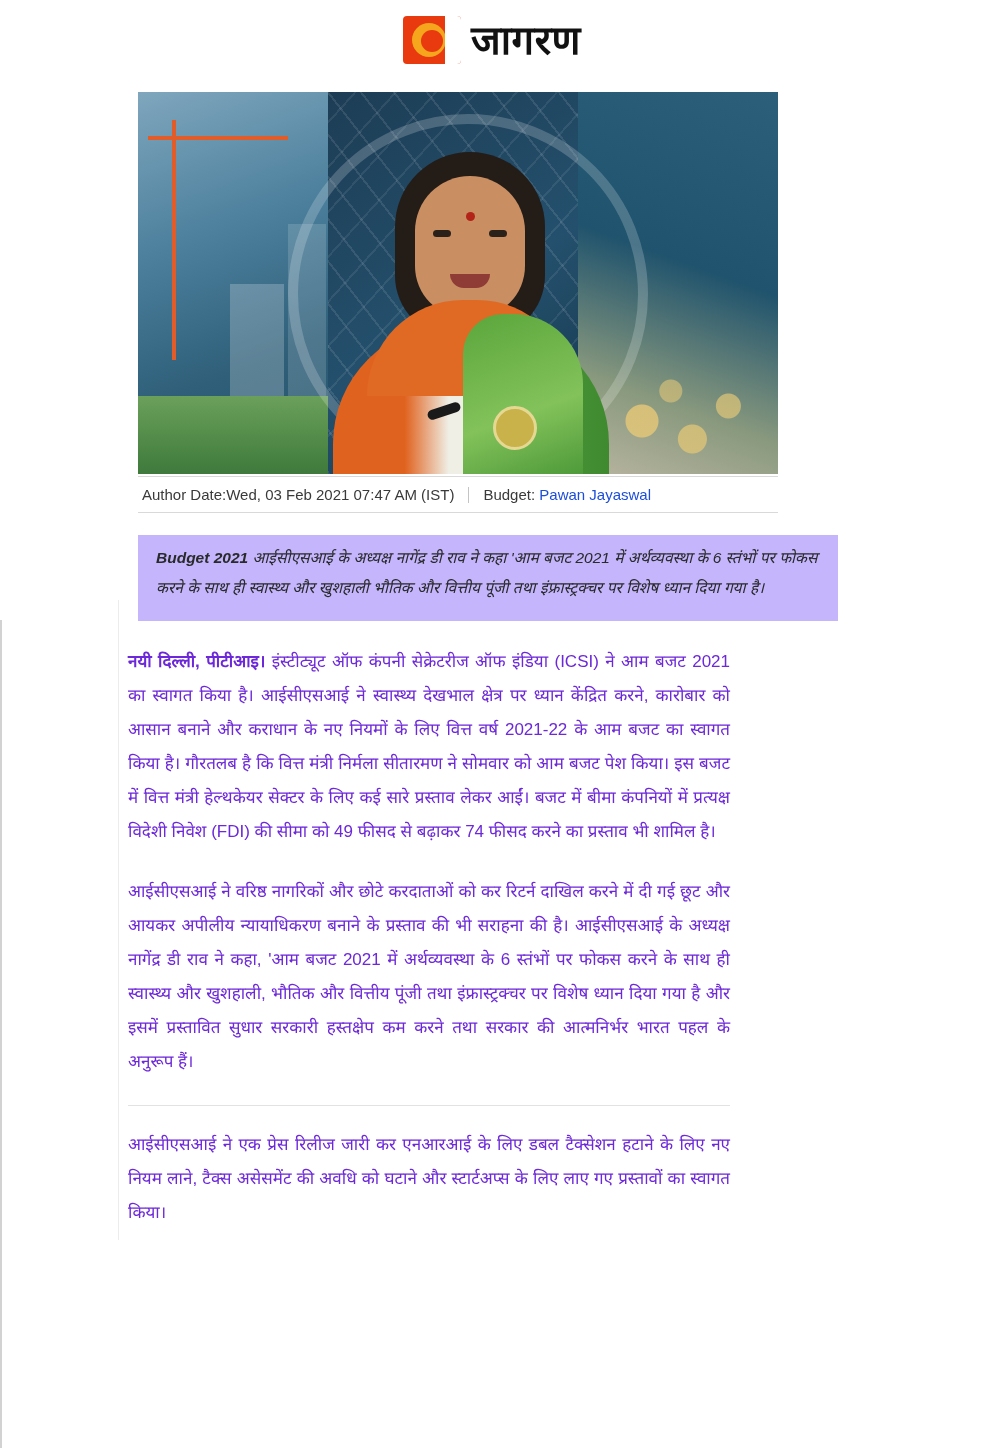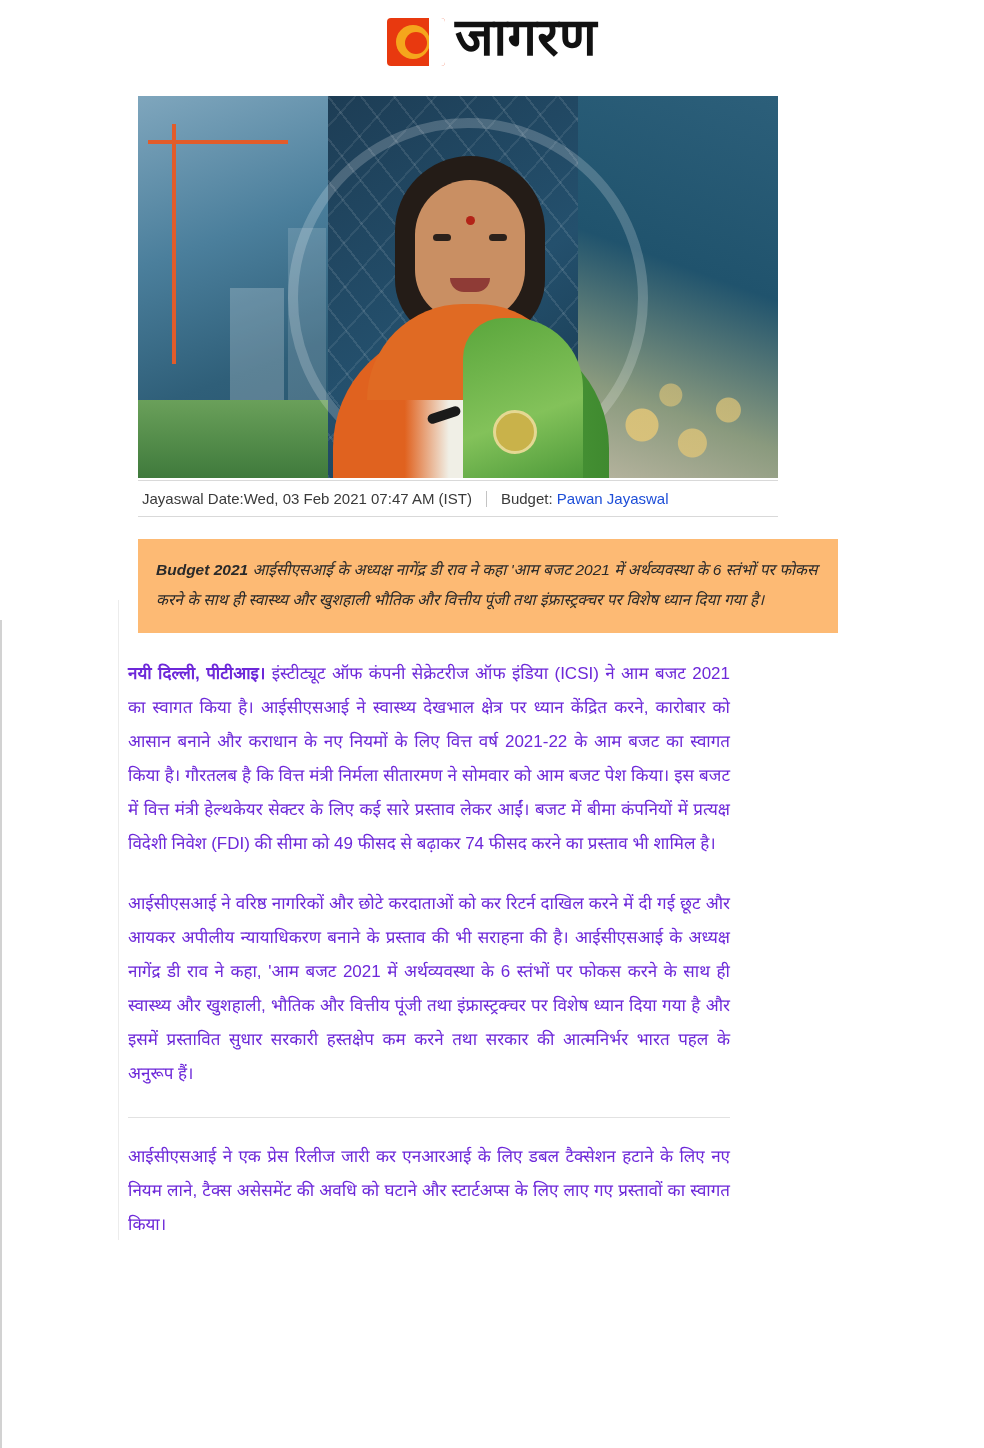--- a/index.html
+++ b/index.html
@@ -63,26 +63,26 @@
   }
   .logo-mark .notch {
     position: absolute;
     right: 0;
     top: 0;
     width: 16px;
     height: 48px;
     background: #ffffff;
   }
   .logo-text {
-    font-size: 52px;
+    font-size: 40px;
     font-weight: bold;
     letter-spacing: 0.5px;
     color: #111111;
     line-height: 1;
-    font-family: Liberation Mono, monospace;
+    font-family: Liberation Sans, sans-serif;
   }
 
   
   .headline {
     margin: 14px 22px 0 22px;
     font-size: 30px;
     line-height: 1.42;
     font-weight: bold;
     color: #111111;
     letter-spacing: -0.2px;
@@ -226,22 +226,22 @@
     width: 1px;
     height: 16px;
     background: #c4c4c4;
   }
   .byline .author-name { font-weight: normal; color: #1d4ed8; }
 
   
   .summary {
     margin: 22px 0 0 138px;
     width: 700px;
-    background: #fdba74;
-    padding: 16px 18px 18px 18px;
+    background: #c4b5fd;
+    padding: 8px 18px 18px 18px;
     box-sizing: border-box;
     font-style: italic;
     font-size: 15.5px;
     line-height: 1.95;
     color: #2a2a2a;
   }
   .summary b { font-style: italic; font-weight: bold; }
 
   
   .article {
@@ -329,21 +329,21 @@
           <div class="neck"></div>
           <div class="saree"></div>
           <div class="shoulder"></div>
           <div class="pallu"></div>
           <div class="mic"></div>
           <div class="badge"></div>
         </div>
       </div>
       <figcaption class="byline">
         <span>
-          <span>Jayaswal Date:</span><span>Wed, 03 Feb 2021 07:47 AM (IST)</span>
+          <span>Author Date:</span><span>Wed, 03 Feb 2021 07:47 AM (IST)</span>
         </span>
         <span class="sep"></span>
         <span>
           <span>Budget:</span>
           <span class="author-name">Pawan Jayaswal</span>
         </span>
       </figcaption>
     </figure>
   </div>
 

